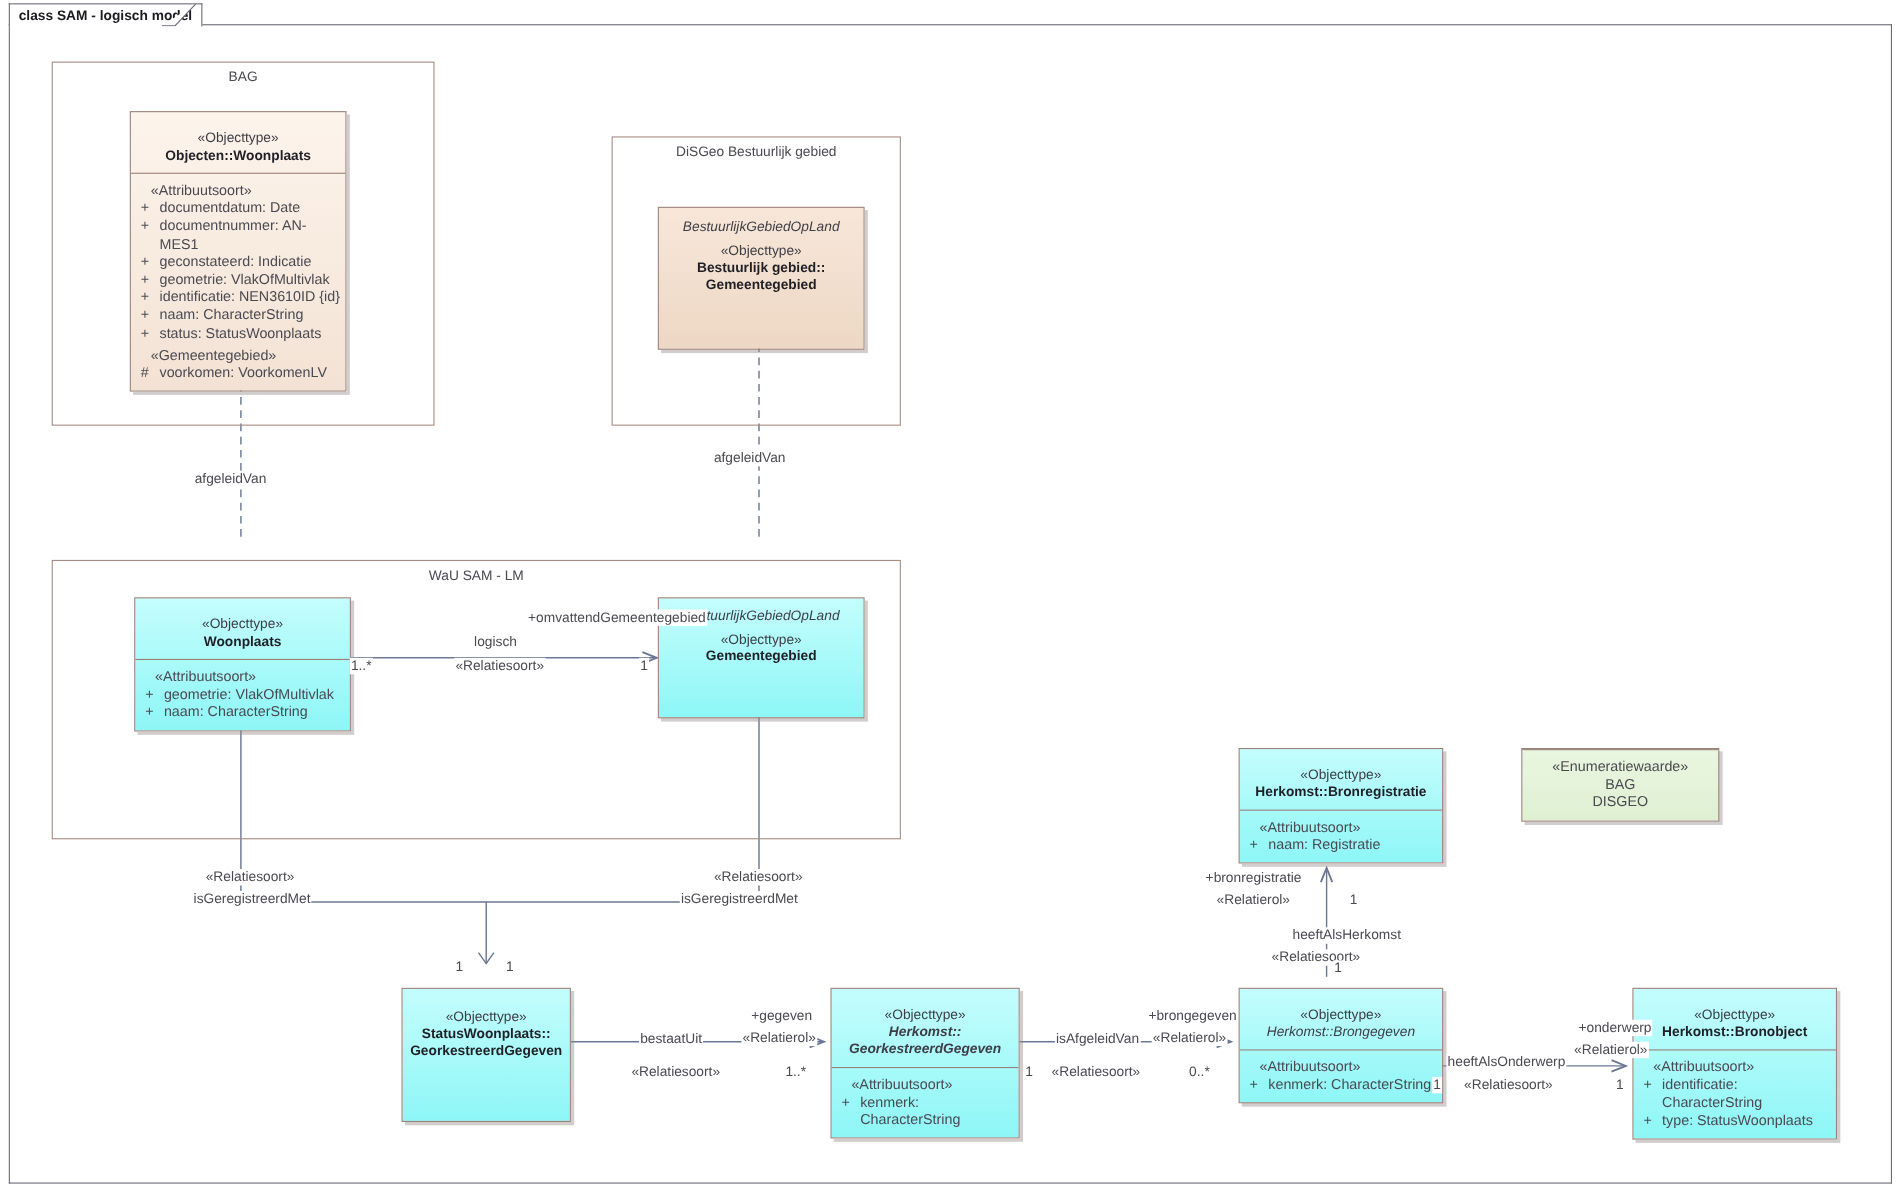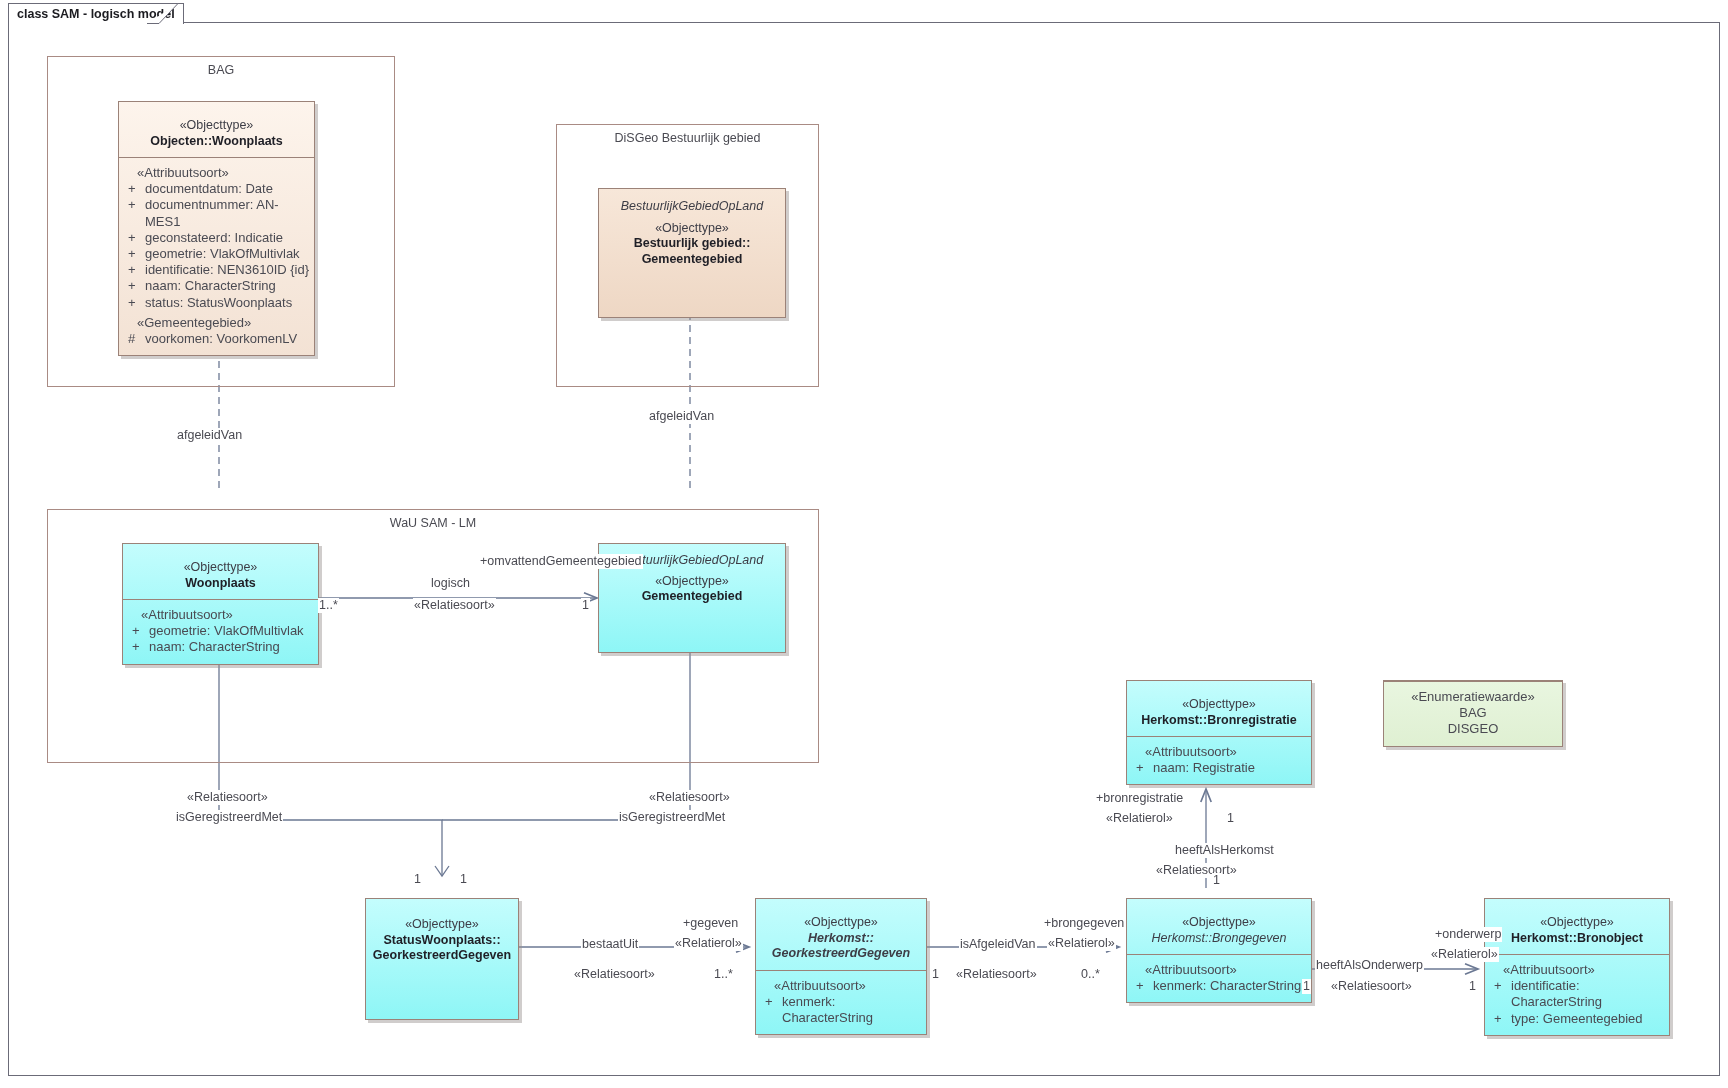--- a/index.html
+++ b/index.html
@@ -372,21 +372,21 @@
     </div>
     <div class="sep"></div>
     <div class="body">
       <div class="grp">«Attribuutsoort»</div>
       <div class="attr">
         <span class="vis">+</span>
         <span class="txt">identificatie: CharacterString</span>
       </div>
       <div class="attr">
         <span class="vis">+</span>
-        <span class="txt">type: Gemeentegebied</span>
+        <span class="txt">type: StatusWoonplaats</span>
       </div>
     </div>
   </div>
 
   <div class="lbl bg" style="left:176px; top:428px;">afgeleidVan</div>
   <div class="lbl bg" style="left:648px; top:409px;">afgeleidVan</div>
 
   <div class="lbl bg" style="left:479px; top:554px;">+omvattendGemeentegebied</div>
   <div class="lbl bg" style="left:430px; top:576px;">logisch</div>
   <div class="lbl bg" style="left:413px; top:598px;">«Relatiesoort»</div>

